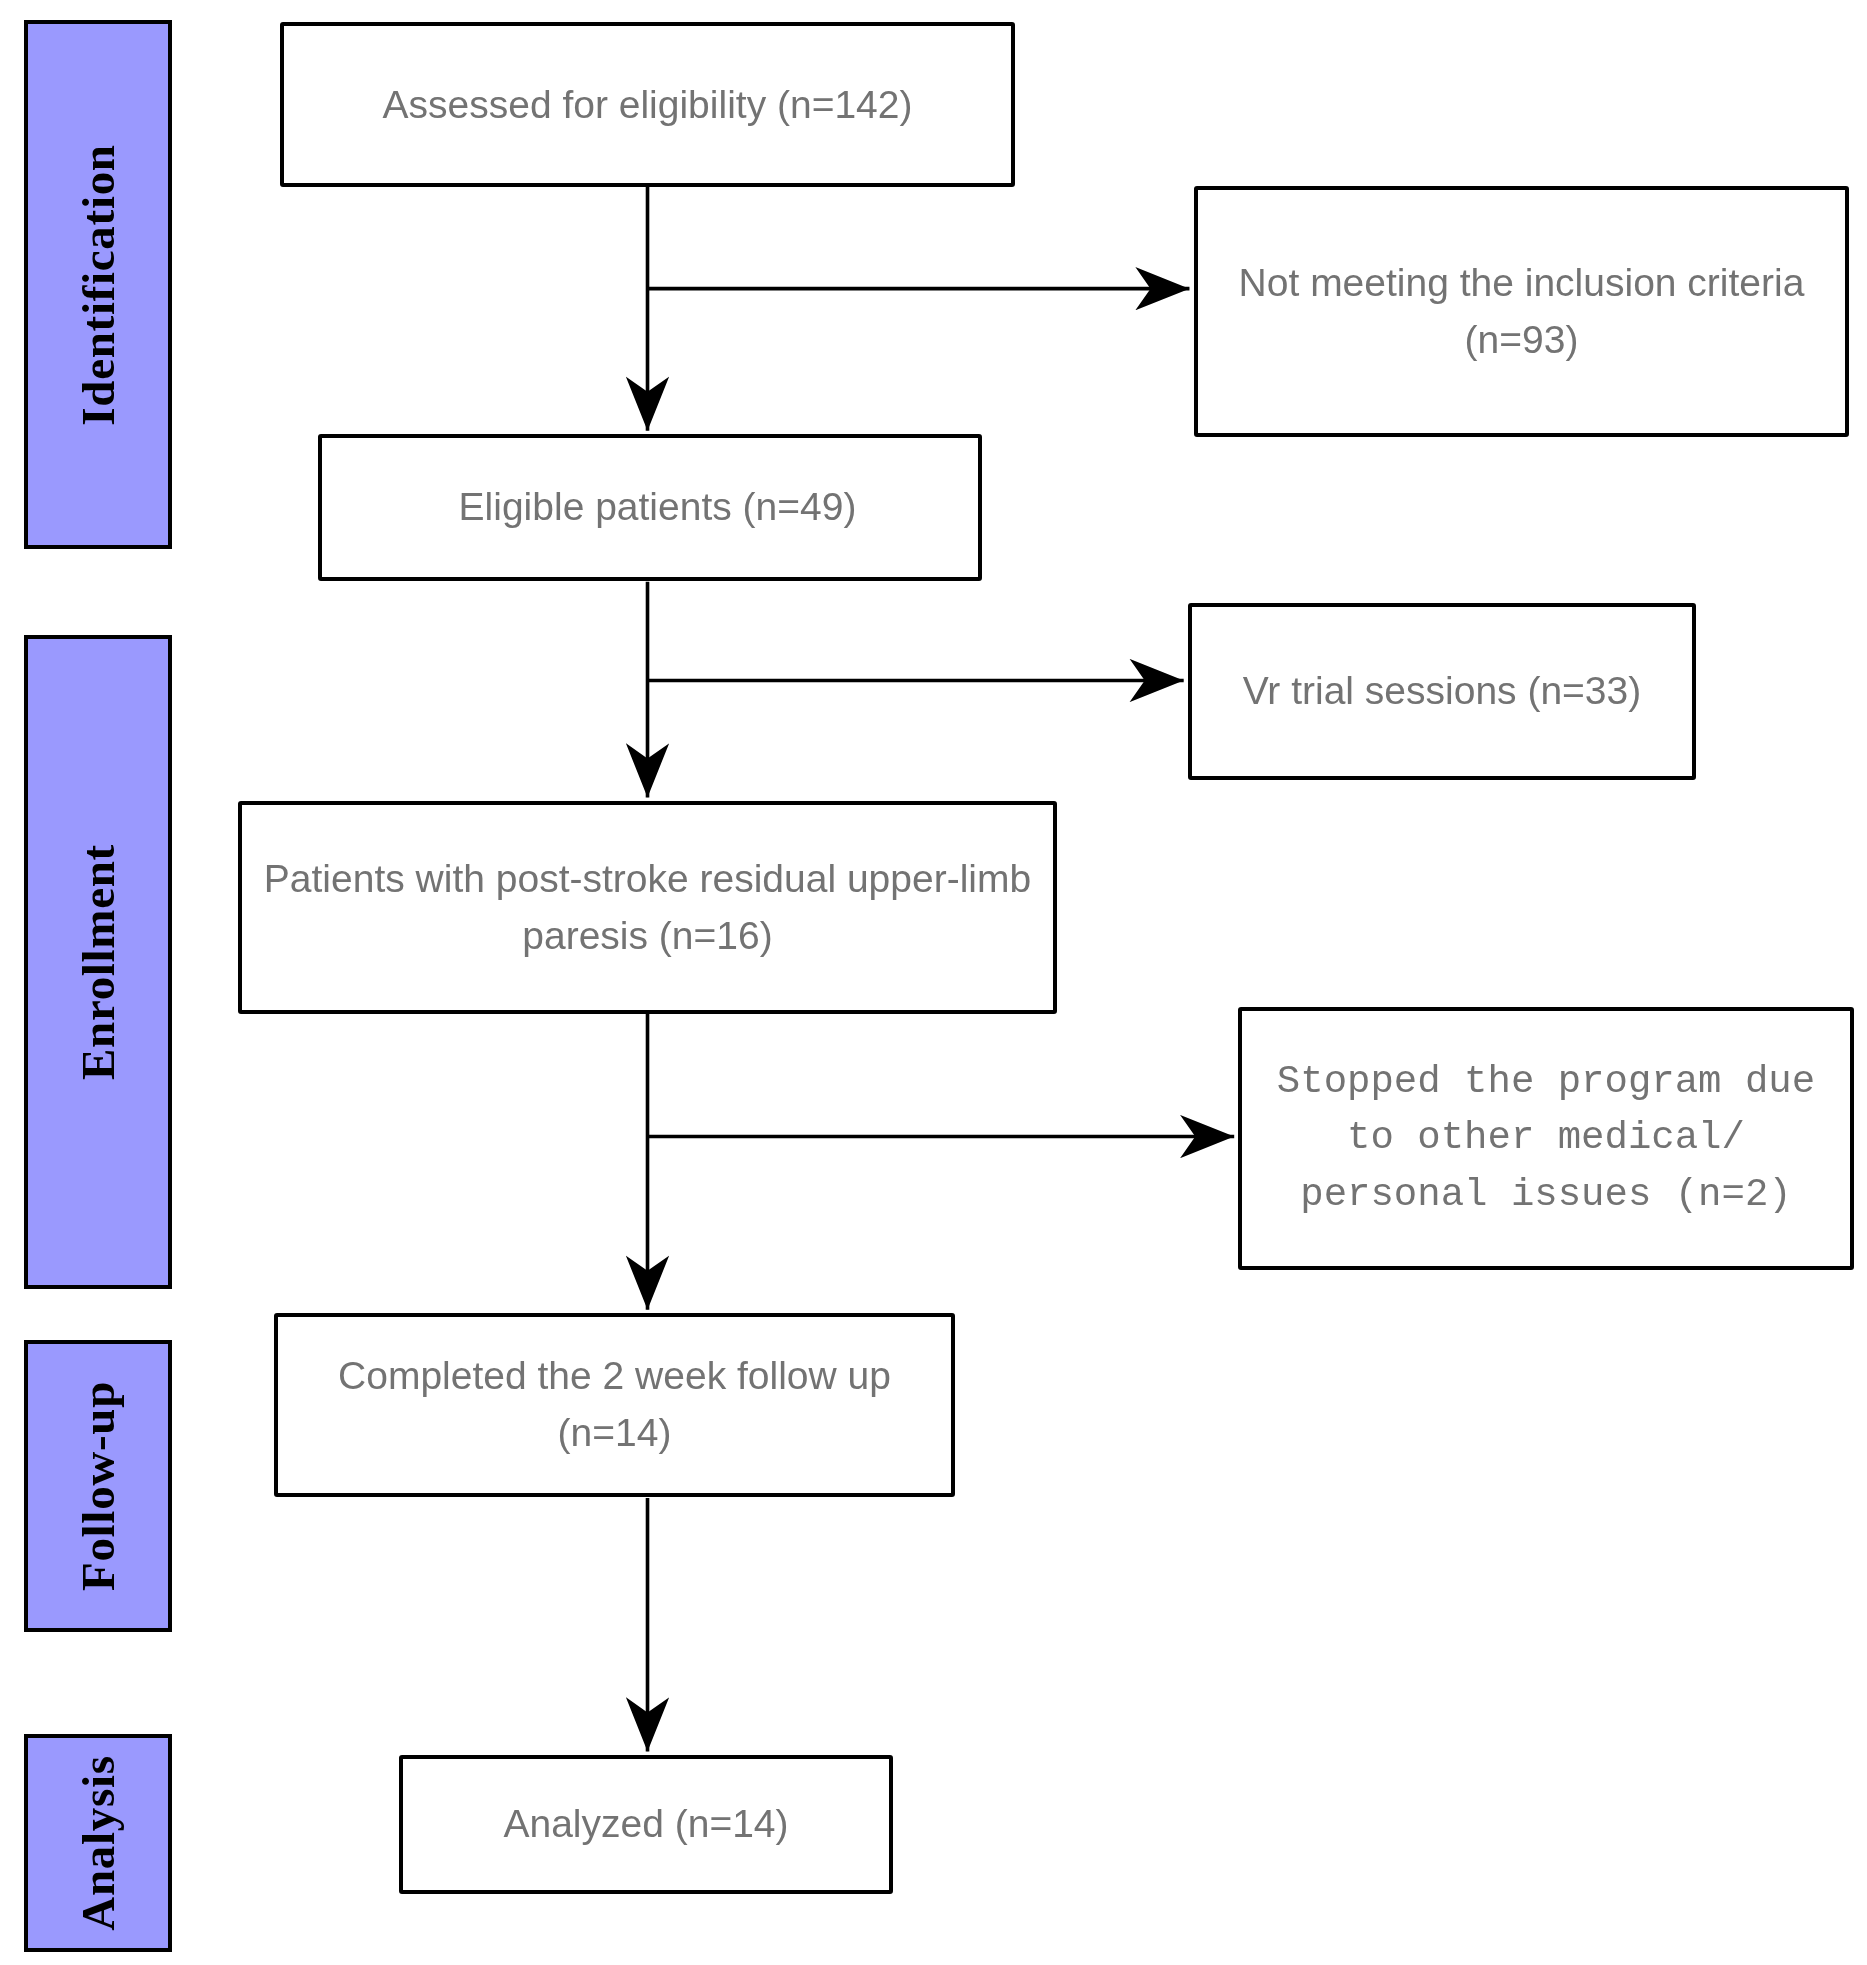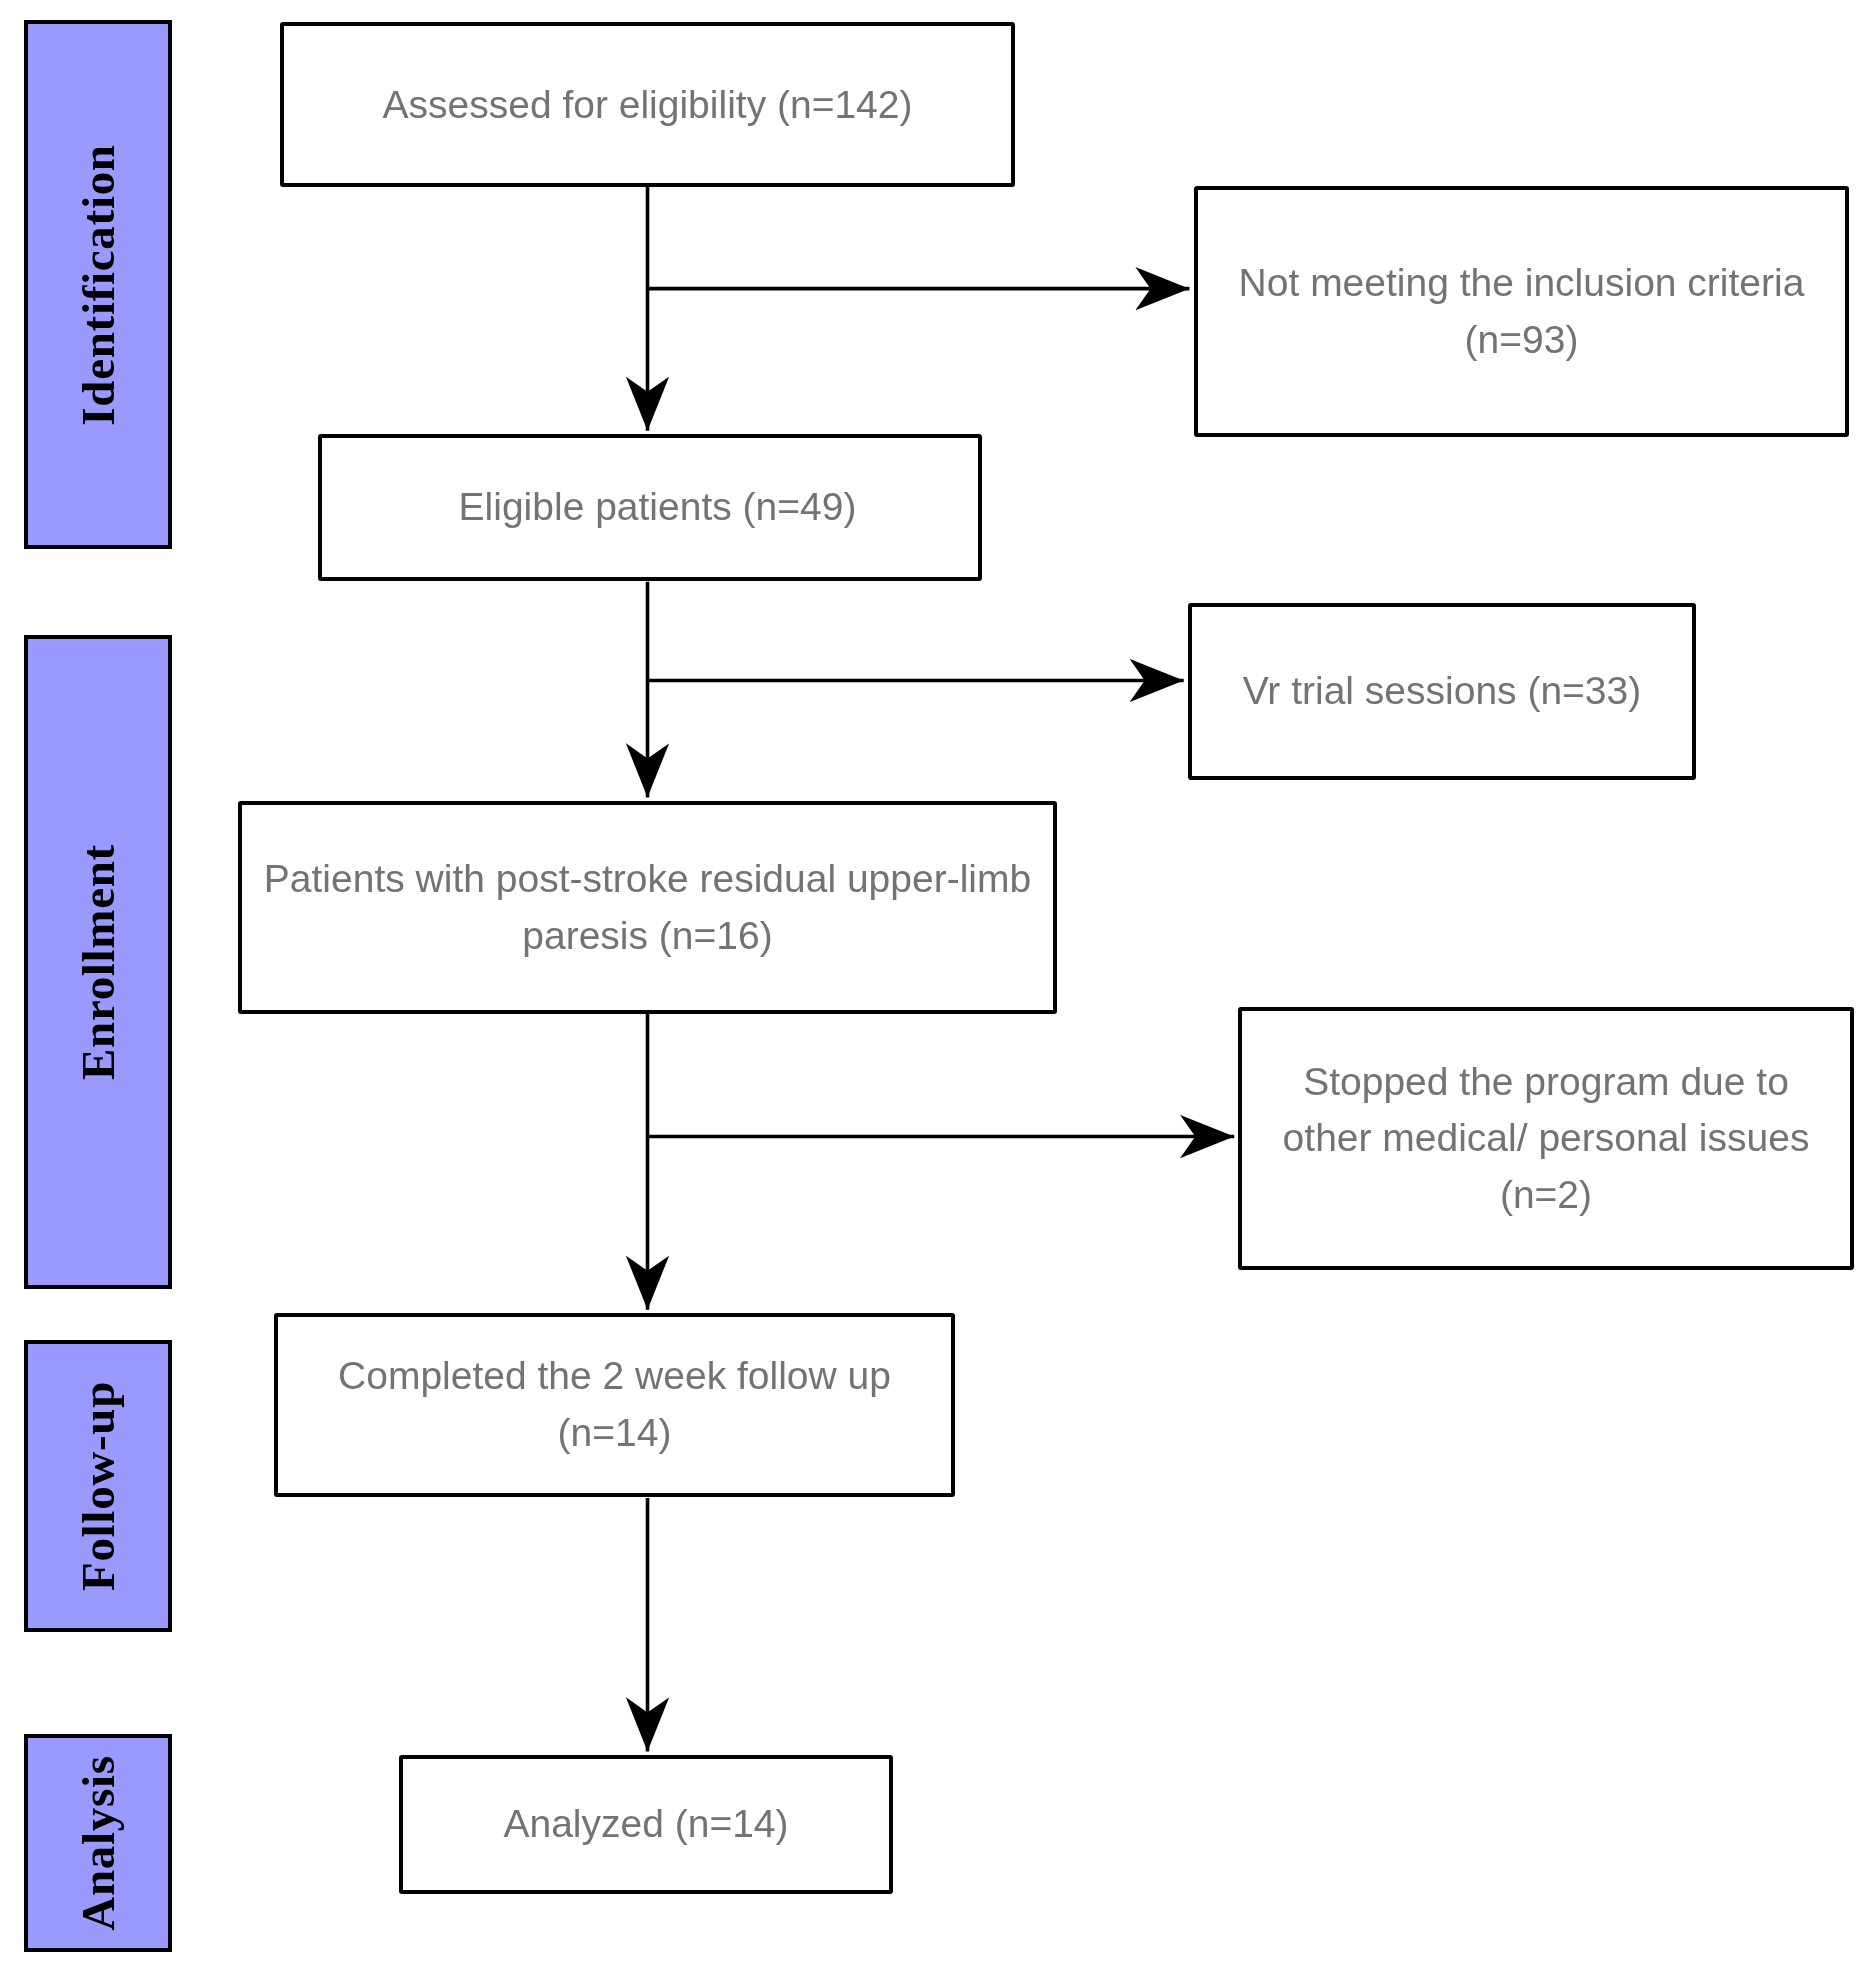--- a/index.html
+++ b/index.html
@@ -94,21 +94,21 @@
   </div>
 
   <div class="fbox" style="left: 1188px; top: 603px; width: 508px; height: 177px; padding: 5.8px 7.2px; background: rgb(255, 255, 255); border-color: rgb(0, 0, 0);">
     <span>Vr trial sessions (n=33)</span>
   </div>
 
   <div class="fbox" style="left: 238px; top: 801px; width: 819px; height: 213px; background: rgb(255, 255, 255); border-color: rgb(0, 0, 0); justify-content: flex-end;">
     <span>Patients with post-stroke residual upper-limb paresis (n=16)</span>
   </div>
 
-  <div class="fbox" style="left: 1238px; top: 1007px; width: 616px; height: 263px; background: rgb(255, 255, 255); border-color: rgb(0, 0, 0);">
+  <div class="fbox" style="left: 1238px; top: 1007px; width: 616px; height: 263px; background: rgb(255, 255, 255); border-color: rgb(0, 0, 0); font-family: Liberation Mono, monospace;">
     <span>Stopped the program due to other medical/ personal issues (n=2)</span>
   </div>
 
   <div class="fbox" style="left: 274px; top: 1313px; width: 681px; height: 184px; background: rgb(255, 255, 255); border-color: rgb(0, 0, 0);">
     <span>Completed the 2 week follow up (n=14)</span>
   </div>
 
   <div class="fbox" style="left: 399px; top: 1755px; width: 494px; height: 139px; background: rgb(255, 255, 255); border-color: rgb(0, 0, 0);">
     <span>Analyzed (n=14)</span>
   </div>

